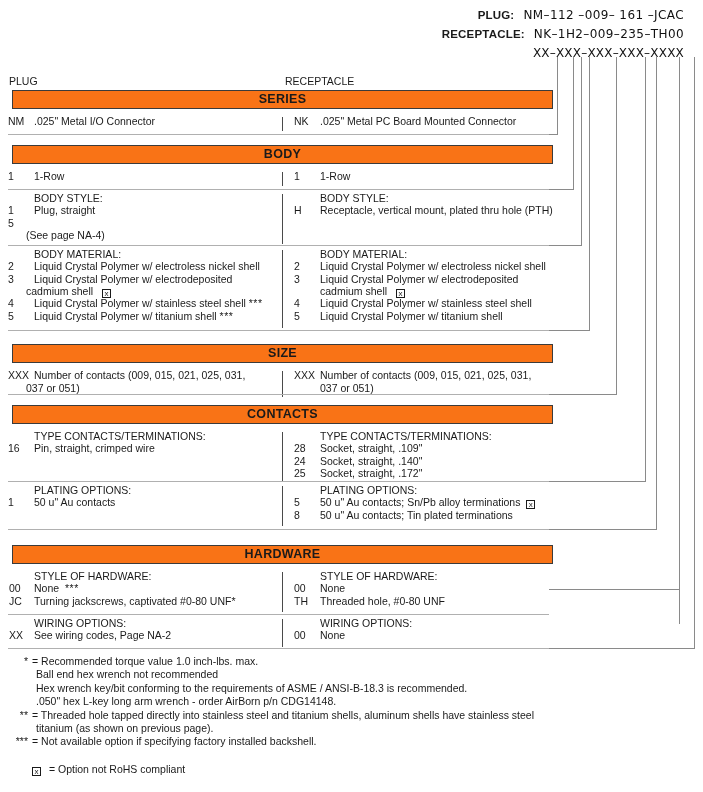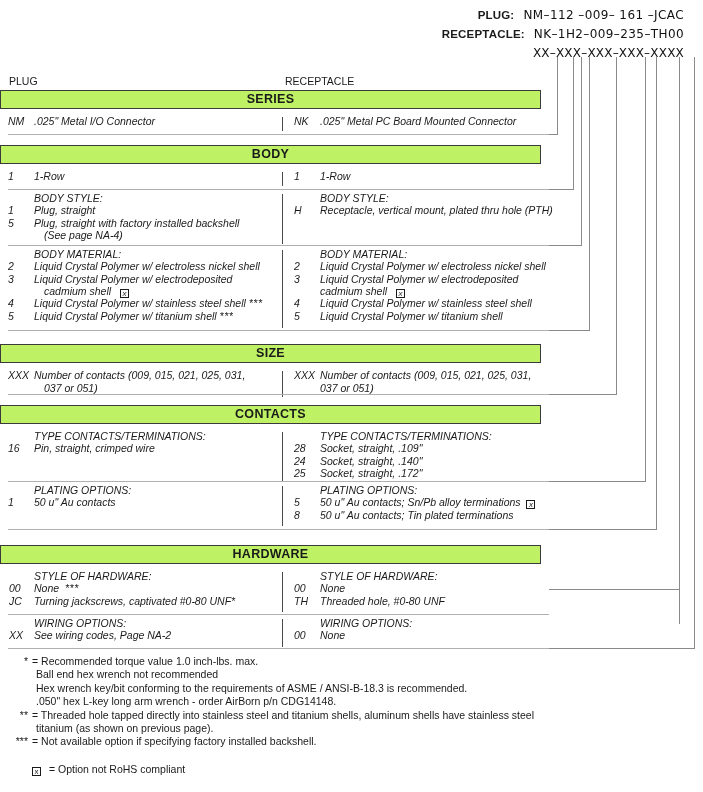--- a/index.html
+++ b/index.html
@@ -27,48 +27,48 @@
     white-space:pre; color:#111;
   }
   .pn-code.generic { letter-spacing:0.2px; }
 
   
   .rail { position:absolute; width:1px; background:#8a8a8a; }
   .rail-h { position:absolute; height:1px; background:#8a8a8a; }
 
   
   .bar {
-    position:absolute; left:0; width:541px; height:19px;
-    border:1.6px solid #3b3b3b; background:#bef264;
+    position:absolute; left:12px; width:541px; height:19px;
+    border:1.6px solid #3b3b3b; background:#f97316;
     text-align:center; font-weight:bold; font-size:12.5px;
     line-height:16px; letter-spacing:0.3px;
   }
 
   
   .col-cap { position:absolute; font-size:10.5px; }
 
   
   .group { position:absolute; left:8px; width:541px; }
   .group .divider {
     position:absolute; left:274px; top:2px; width:1px; background:#4a4a4a;
   }
   .hrule { position:absolute; left:8px; width:541px; height:1px; background:#b0b0b0; }
 
-  .col { position:absolute; top:0;font-style:italic; }
+  .col { position:absolute; top:0; }
   .colL { left:0px;  width:274px; }
   .colR { left:282px; width:259px; }
 
   .ghead { font-size:10.5px; margin:0 0 0 26px; white-space:nowrap; }
   .line { position:relative; white-space:nowrap; min-height:12.5px; }
   .code {
     position:absolute; left:0; width:24px; text-align:left; font-size:10.5px;
   }
   .code.n2 { left:1px; }
   .desc { margin-left:26px; font-size:10.5px; }
-  .cont { margin-left:36px; font-size:10.5px; }
+  .cont { margin-left:18px; font-size:10.5px; }
   .colR .code { left:4px; }
   .colR .ghead, .colR .desc, .colR .cont { margin-left:30px; }
 
   .sup { font-size:10.5px; letter-spacing:0.5px; }
 
   
   .rohs {
     display:inline-block; border:1px solid #1a1a1a; width:9px; height:9px;
     line-height:7px; font-size:8px; text-align:center; position:relative;
     top:1px; font-family:"Liberation Sans", sans-serif;
@@ -171,21 +171,20 @@
   <div class="group" style="top:192px;">
     <div class="divider" style="height:50px;"></div>
     <div class="col colL">
       <div class="ghead">BODY STYLE:</div>
       <div class="line">
         <span class="code">1</span>
         <span class="desc">Plug, straight</span>
       </div>
       <div class="line">
         <span class="code">5</span>
-        <span class="desc">Plug, straight with factory installed backshell</span>
       </div>
       <div class="cont">(See page NA-4)</div>
     </div>
     <div class="col colR">
       <div class="ghead">BODY STYLE:</div>
       <div class="line">
         <span class="code">H</span>
         <span class="desc">Receptacle, vertical mount, plated thru hole (PTH)</span>
       </div>
     </div>

